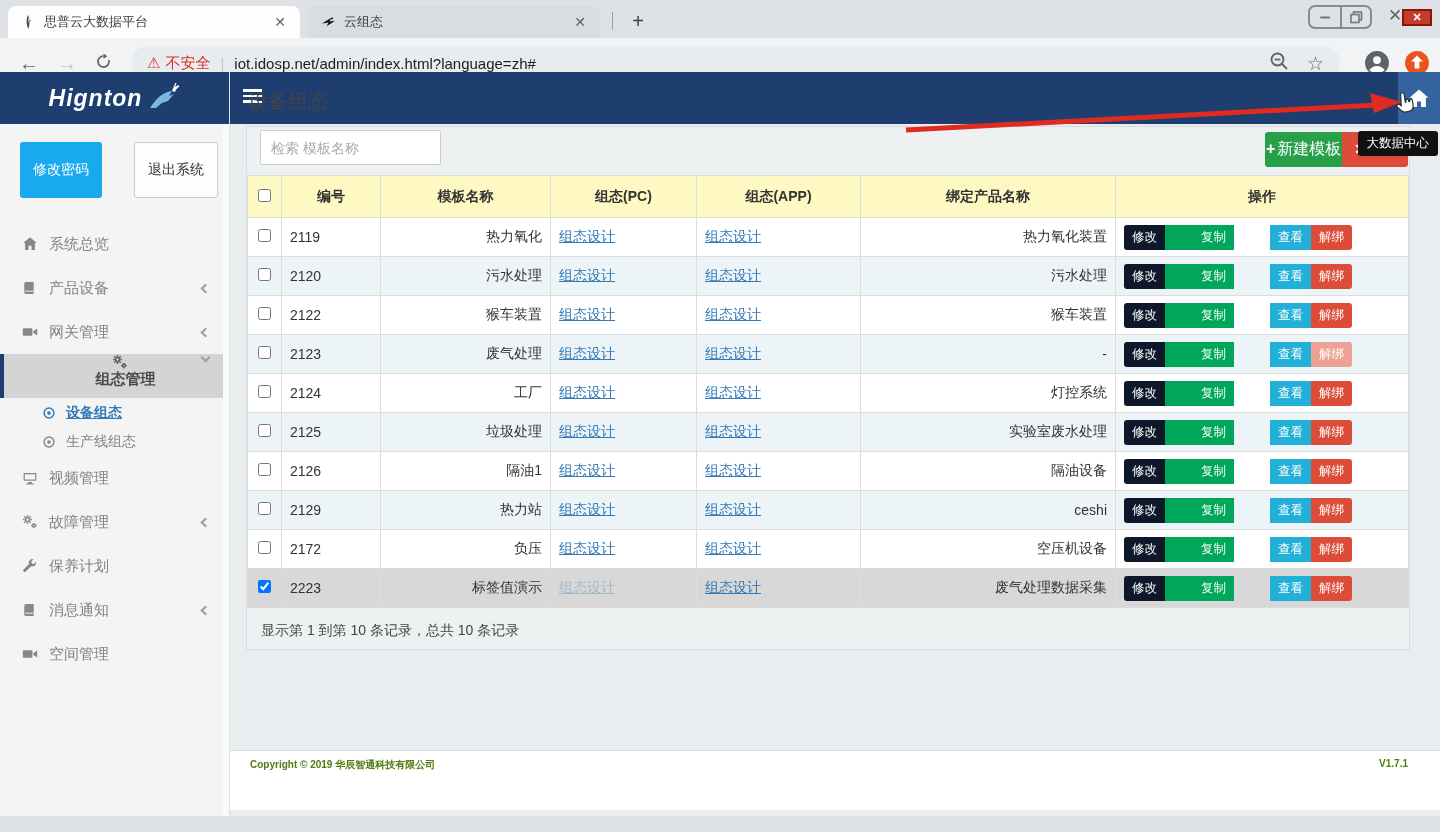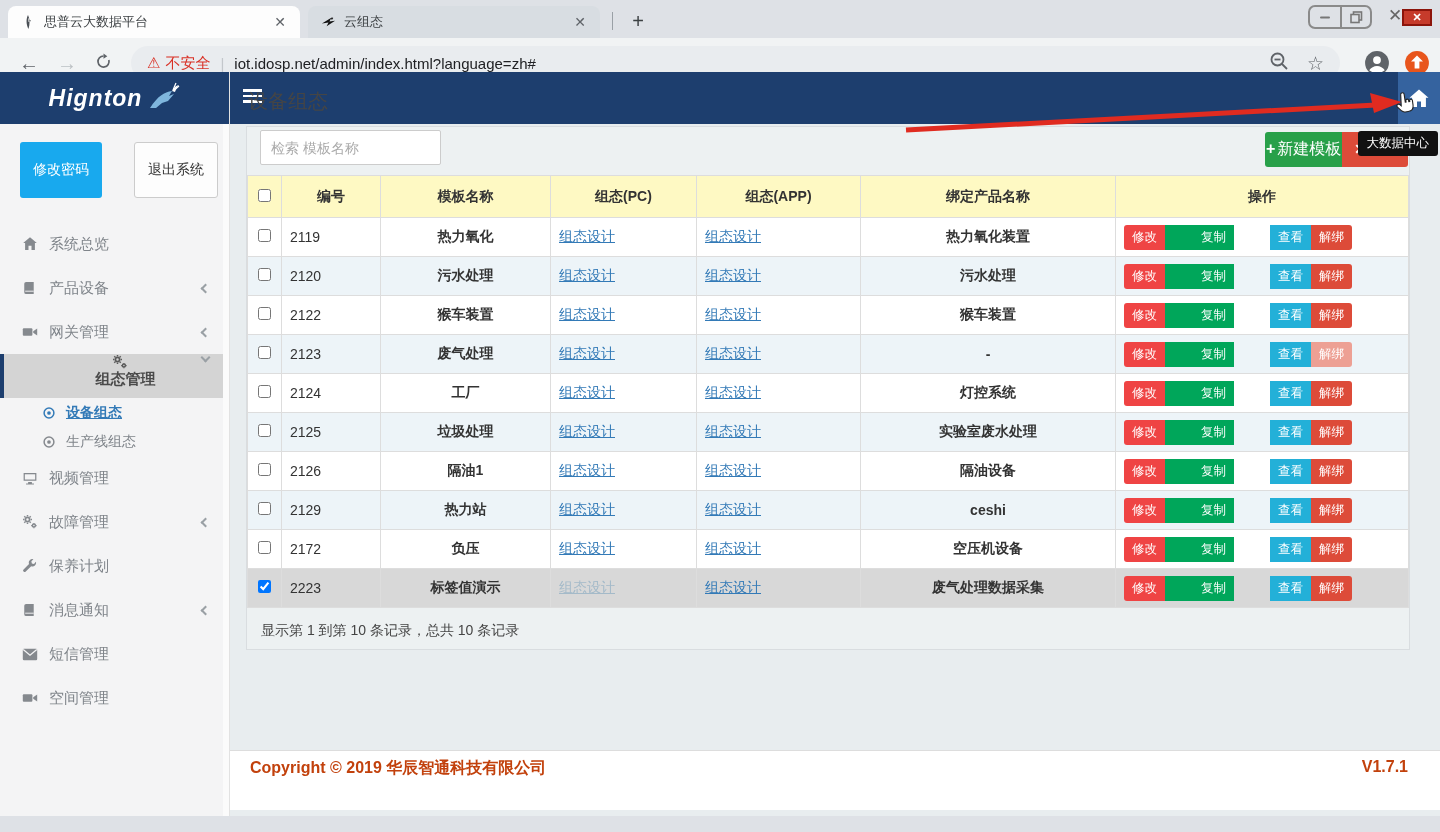--- a/index.html
+++ b/index.html
@@ -78,35 +78,35 @@
   .toolbar-right { margin-left:auto; display:flex; margin-top:2px; }
   .btn-new { background:#28a049; color:#fff; border:none; font-size:16px; padding:7px 1px; border-radius:3px 0 0 3px; }
   .btn-del { background:#dd4b39; color:#fff; border:none; font-size:14px; padding:7px 12px; border-radius:0 3px 3px 0; }
   .bplus { font-weight:bold; margin-right:2px; }
 
   table.grid { width:100%; border-collapse:collapse; background:#fff; font-size:14px; color:#333; }
   .grid th { height:42px; border:1px solid #ddd; font-weight:bold; text-align:center; background:#fef9c3; }
   .grid td { height:39px; border:1px solid #ddd; padding:0 8px; }
   .grid tr.stripe td { background:#edf4f8; }
   .grid tr.selected td { background:#d8d8d8; }
-  .td-c { text-align:center;font-weight:bold; }
+  .td-c { text-align:right; }
   .td-cb { text-align:center; width:34px; }
   .design-link { color:#337ab7; text-decoration:underline; font-size:14px; }
   .design-link.disabled { color:#a4bac9; }
   .btn-group { display:inline-flex; }
   .abtn { border:none; color:#fff; font-size:12.5px; padding:4px 8px; font-family:"Liberation Sans", sans-serif; }
-  .abtn.edit { background:#ef4444; border-radius:3px 0 0 3px;text-align:center; }
+  .abtn.edit { background:#0f172a; border-radius:3px 0 0 3px;text-align:center; }
   .abtn.copy { background:#00a65a;padding-left:36px; }
   .abtn.view { background:#23b0d8;margin-left:36px; }
   .abtn.unbind { background:#dd4b39; border-radius:0 3px 3px 0; }
   .abtn.unbind.faded { background:#eda094; }
 
   .summary { margin:14px 0 0 14px; font-size:14px; color:#444; }
 
-  .app-footer { position:absolute; left:0; right:0; top:678px; height:60px; background:#fff; border-top:1px solid #ddd; display:flex; justify-content:space-between; padding:7px 32px 0 20px; font-size:16px; font-weight:bold; color:#c2410c; }
+  .app-footer { position:absolute; left:0; right:0; top:678px; height:60px; background:#fff; border-top:1px solid #ddd; display:flex; justify-content:space-between; padding:7px 32px 0 20px; font-size:10px; font-weight:bold; color:#4d7c0f; }
 
   .overlay { position:absolute; left:0; top:0; width:100%; height:100%; pointer-events:none; z-index:50; }
   .tooltip { position:absolute; right:2px; top:59px; background:#111; color:#fff; font-size:12.5px; padding:4px 9px; border-radius:3px; z-index:60; }
 </style>
 </head>
 <body>
 
 <div class="screen">
 
   <div class="tabbar">
@@ -338,29 +338,20 @@
               <svg width="15" height="16" viewBox="0 0 16 16">
                 <path d="M4.4 1.5 h8.1 v13 H4.4 a2 2 0 0 1 -2-2 v-9 a2 2 0 0 1 2-2z" fill="currentColor"></path>
                 <path d="M3.4 11.4 h9.1" stroke="#f4f4f5" stroke-width="1"></path>
               </svg>
             </span>
             <span>消息通知</span>
             <span class="chev left"></span>
           </div>
           <div class="menu-item">
             <span class="ic">
-              <svg width="16" height="13" viewBox="0 0 16 13">
-                <rect x="0.8" y="0.8" width="14.4" height="11.4" rx="1.2" fill="currentColor"></rect>
-                <path d="M1.2 1.6 8 7.2 14.8 1.6" stroke="#f4f4f5" stroke-width="1.3" fill="none"></path>
-              </svg>
-            </span>
-            <span>短信管理</span>
-          </div>
-          <div class="menu-item">
-            <span class="ic">
               <svg width="16" height="16" viewBox="0 0 16 16">
                 <rect x="0.8" y="4.2" width="9.6" height="7.6" rx="1" fill="currentColor"></rect>
                 <path d="M11.2 7.2 15.2 4.4 v7.2 L11.2 8.8z" fill="currentColor"></path>
               </svg>
             </span>
             <span>空间管理</span>
           </div>
         </nav>
       <div class="side-scroll"></div>
     </aside>

